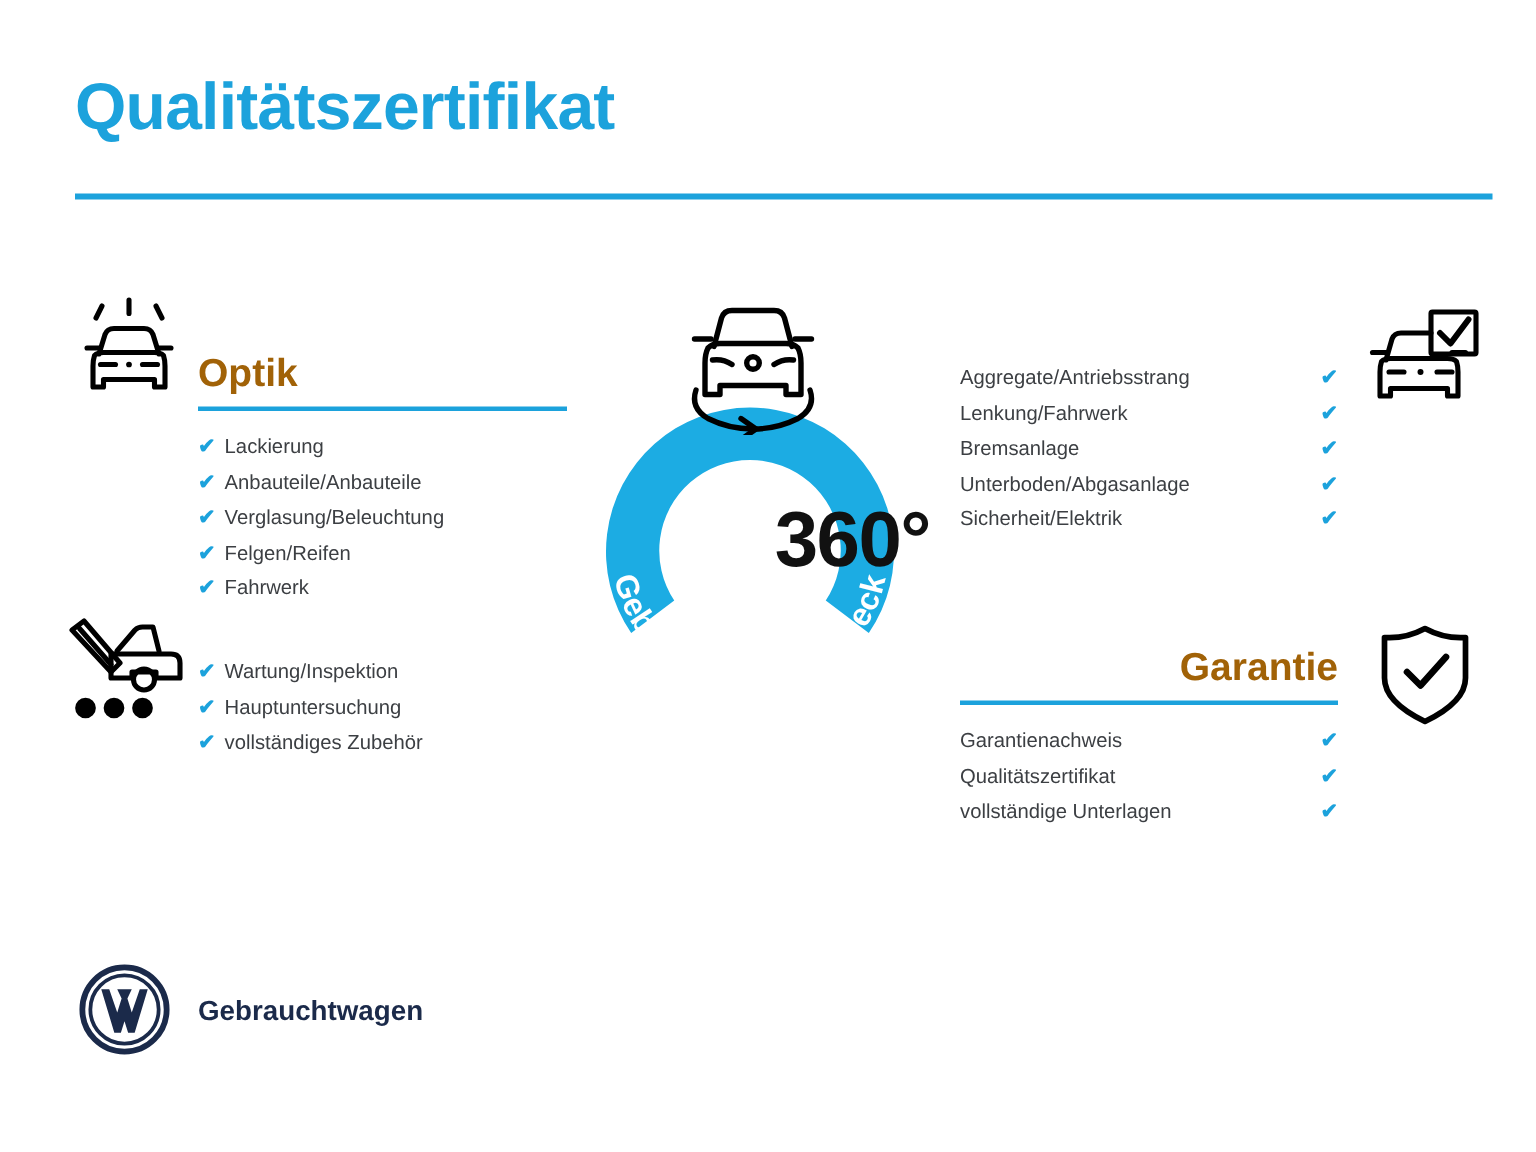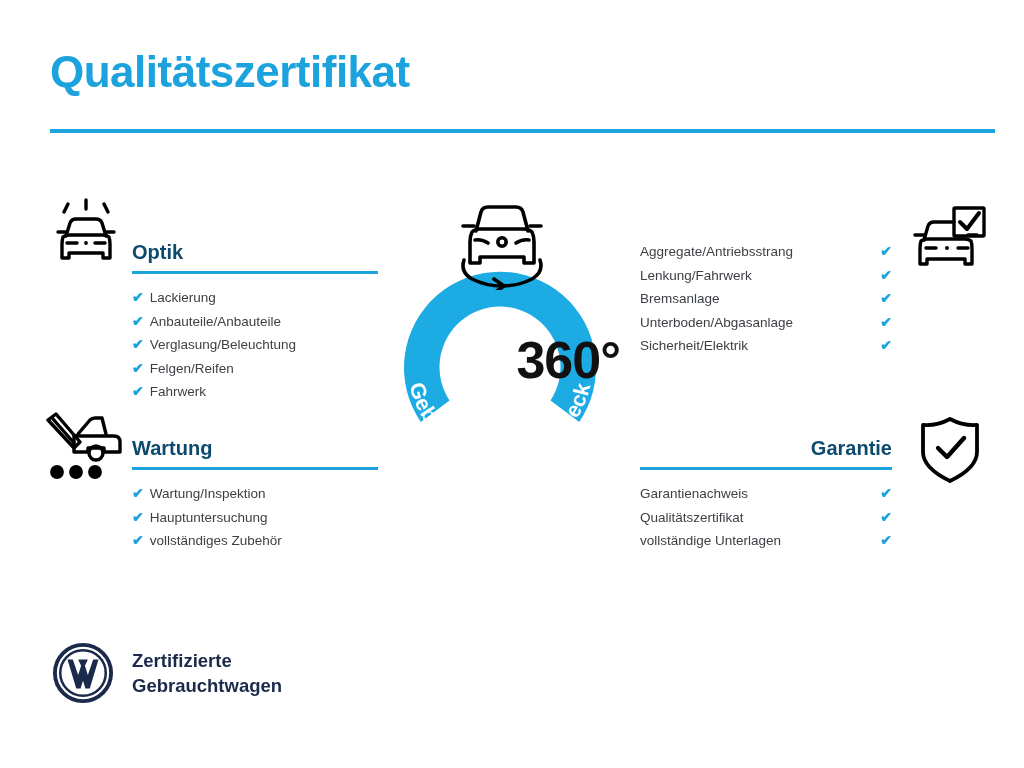--- a/index.html
+++ b/index.html
@@ -47,23 +47,23 @@
   .section {
     position: absolute;
   }
   .section-head {
     position: relative;
     height: 46px;
   }
   .section-title {
     position: absolute;
     bottom: 10px;
-    font-size: 20px;
-    font-weight: bold;
-    color: #0c4a6e;
+    font-size: 26px;
+    font-weight: bold;
+    color: #a16207;
     white-space: nowrap;
     text-align: center;
   }
   .section-rule {
     position: absolute;
     bottom: 0;
     height: 3px;
     background: #1CA2DC;
   }
   .list {
@@ -244,24 +244,20 @@
           <span>Felgen/Reifen</span>
         </li>
       <li>
           <span class="check">✔</span>
           <span>Fahrwerk</span>
         </li>
     </ul>
   </div>
 
   <div class="section sec-left" id="sec-wartung">
-    <div class="section-head">
-      <div class="section-title">Wartung</div>
-      <div class="section-rule"></div>
-    </div>
     <ul class="list">
       <li>
           <span class="check">✔</span>
           <span>Wartung/Inspektion</span>
         </li>
       <li>
           <span class="check">✔</span>
           <span>Hauptuntersuchung</span>
         </li>
       <li>
@@ -346,18 +342,17 @@
     </svg>
   </div>
 
   <div class="footer-lockup">
     <svg class="vw-logo" viewBox="0 0 64 64">
       <circle cx="32" cy="32" r="29" fill="none" stroke="#1b2a4a" stroke-width="4"></circle>
       <circle cx="32" cy="32" r="23.5" fill="none" stroke="#1b2a4a" stroke-width="2.6"></circle>
       <path d="M16 18 L21.5 18 L27 34 L30 24.5 L27 18 L37 18 L34 24.5 L37 34 L42.5 18 L48 18 L39 48 L34.5 48 L32 40 L29.5 48 L25 48 Z" fill="#1b2a4a"></path>
     </svg>
     <div class="footer-text">
-      <div>Zertifizierte</div>
       <div>Gebrauchtwagen</div>
     </div>
   </div>
 
 </div>
 
 </body></html>

